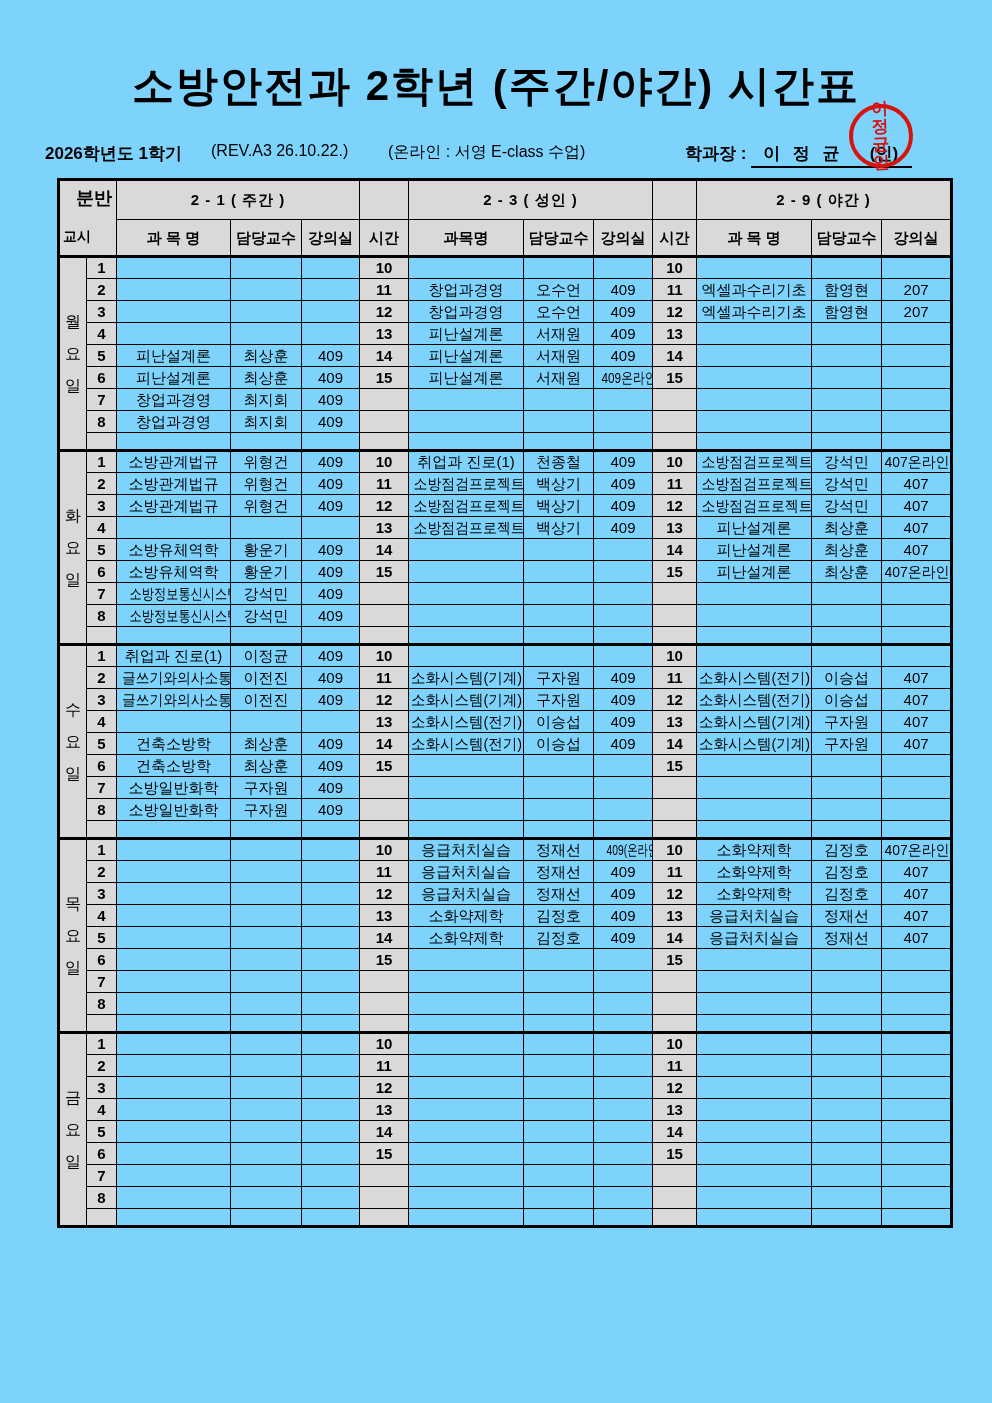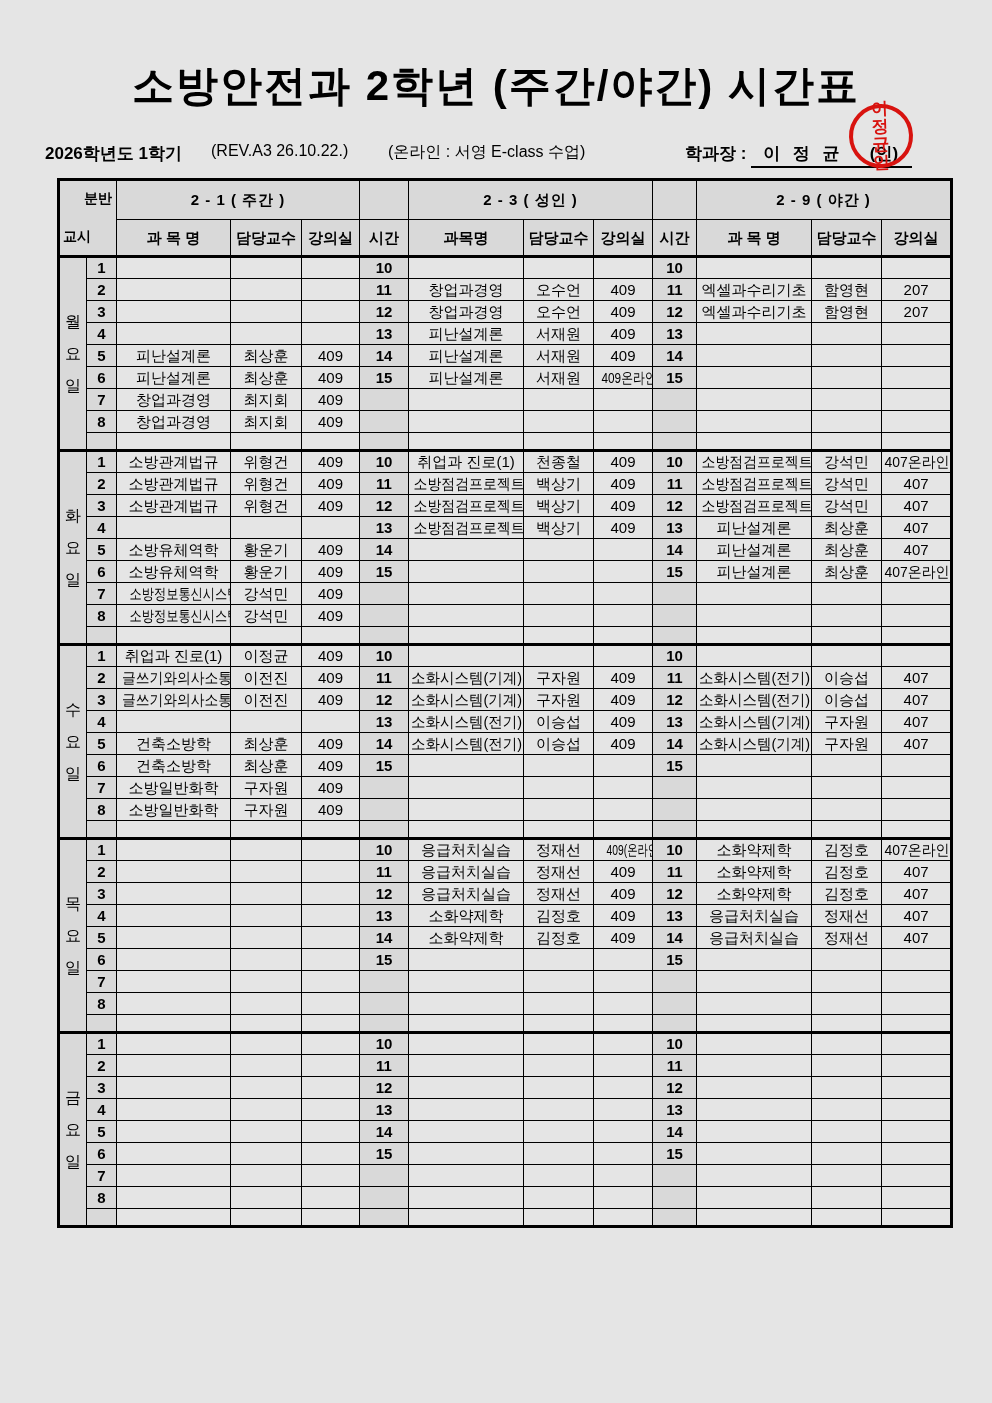--- a/index.html
+++ b/index.html
@@ -1,17 +1,17 @@
 <!DOCTYPE html>
 <html><head>
 <meta charset="utf-8">
 <style>
   html,body{margin:0;padding:0;background:#fff;}
   body{width:992px;height:1403px;position:relative;font-family:"Liberation Sans","DejaVu Sans",sans-serif;color:#000;}
-  .sheet{position:absolute;inset:0;background:#e5e5e5;}
+  .sheet{position:absolute;inset:0;background:#7dd3fc;}
 
   .title{position:absolute;top:58px;left:0;width:100%;text-align:center;
          font-size:42px;font-weight:bold;letter-spacing:2px;white-space:nowrap;}
 
   .meta{position:absolute;top:142px;font-size:16px;white-space:nowrap;}
   .m-sem{left:45px;font-weight:bold;font-size:17px;}
   .m-rev{left:211px;}
   .m-online{left:388px;}
   .m-head{left:685px;font-weight:bold;font-size:17px;}
   .sign-line{border-bottom:2px solid #000;padding:0 14px 3px 12px;letter-spacing:4px;}
@@ -40,21 +40,21 @@
   .tt tbody tr.spacer{height:18px;}
 
   .day{background:#d9d9d9;}
   .daytxt{display:inline-block;width:1.1em;word-break:break-all;line-height:2.0;font-size:16px;}
   .p,.h{background:#d9d9d9;font-weight:bold;}
   .bl2{border-left-width:2px;}
   .br3{border-right-width:3px;}
 
   .corner{position:relative;background-color:#d9d9d9;
     background-image:linear-gradient(to bottom right,transparent calc(50% - 1px),#000 calc(50% - 1px),#000 calc(50% + 1px),transparent calc(50% + 1px));}
-  .corner .ct{position:absolute;top:7px;right:4px;font-size:14px;font-weight:bold;}
+  .corner .ct{position:absolute;top:7px;right:4px;font-size:18px;font-weight:bold;}
   .corner .cb{position:absolute;bottom:9px;left:3px;font-size:14px;font-weight:bold;}
 
   .fit{display:inline-block;white-space:nowrap;transform-origin:50% 50%;}
 </style>
 </head>
 <body>
 
 <div class="sheet">
 
   <div class="title">소방안전과 2학년 (주간/야간) 시간표</div>

